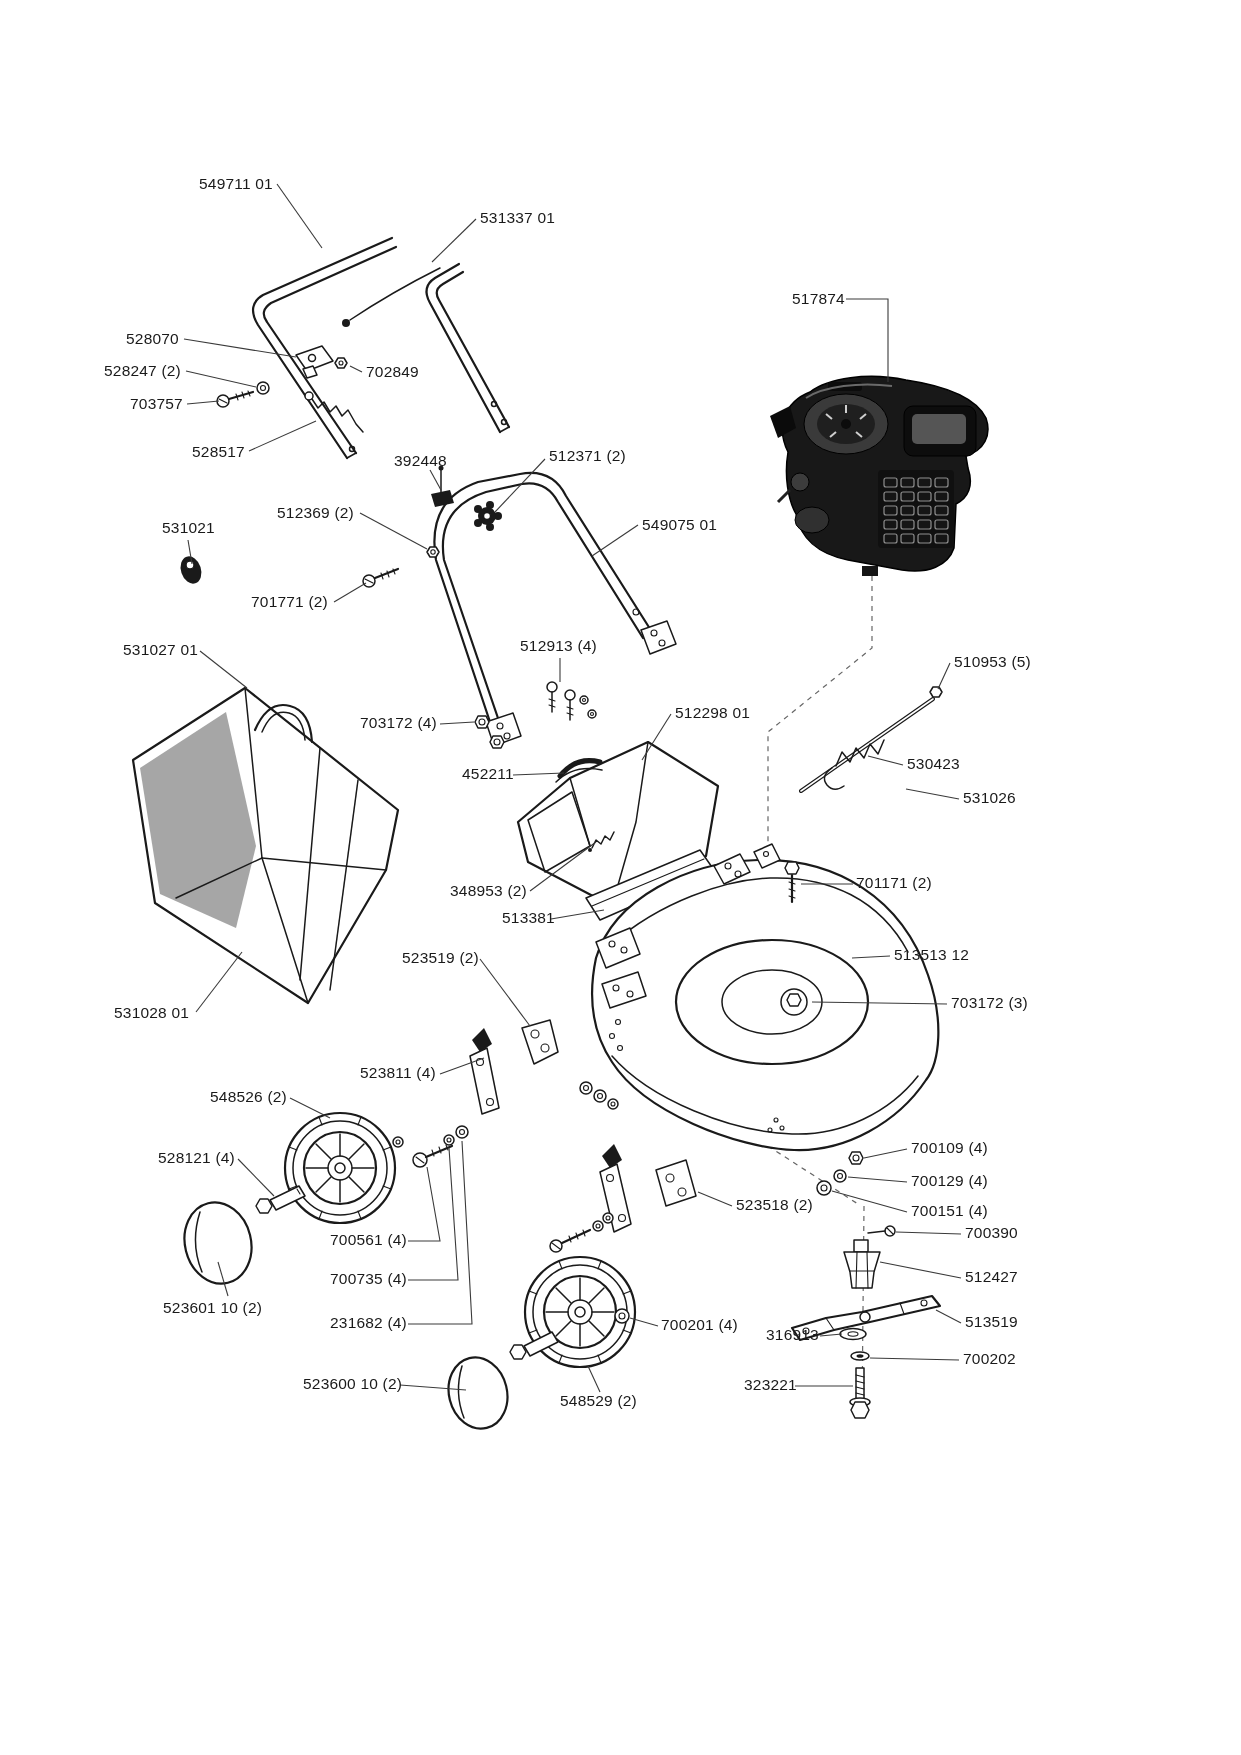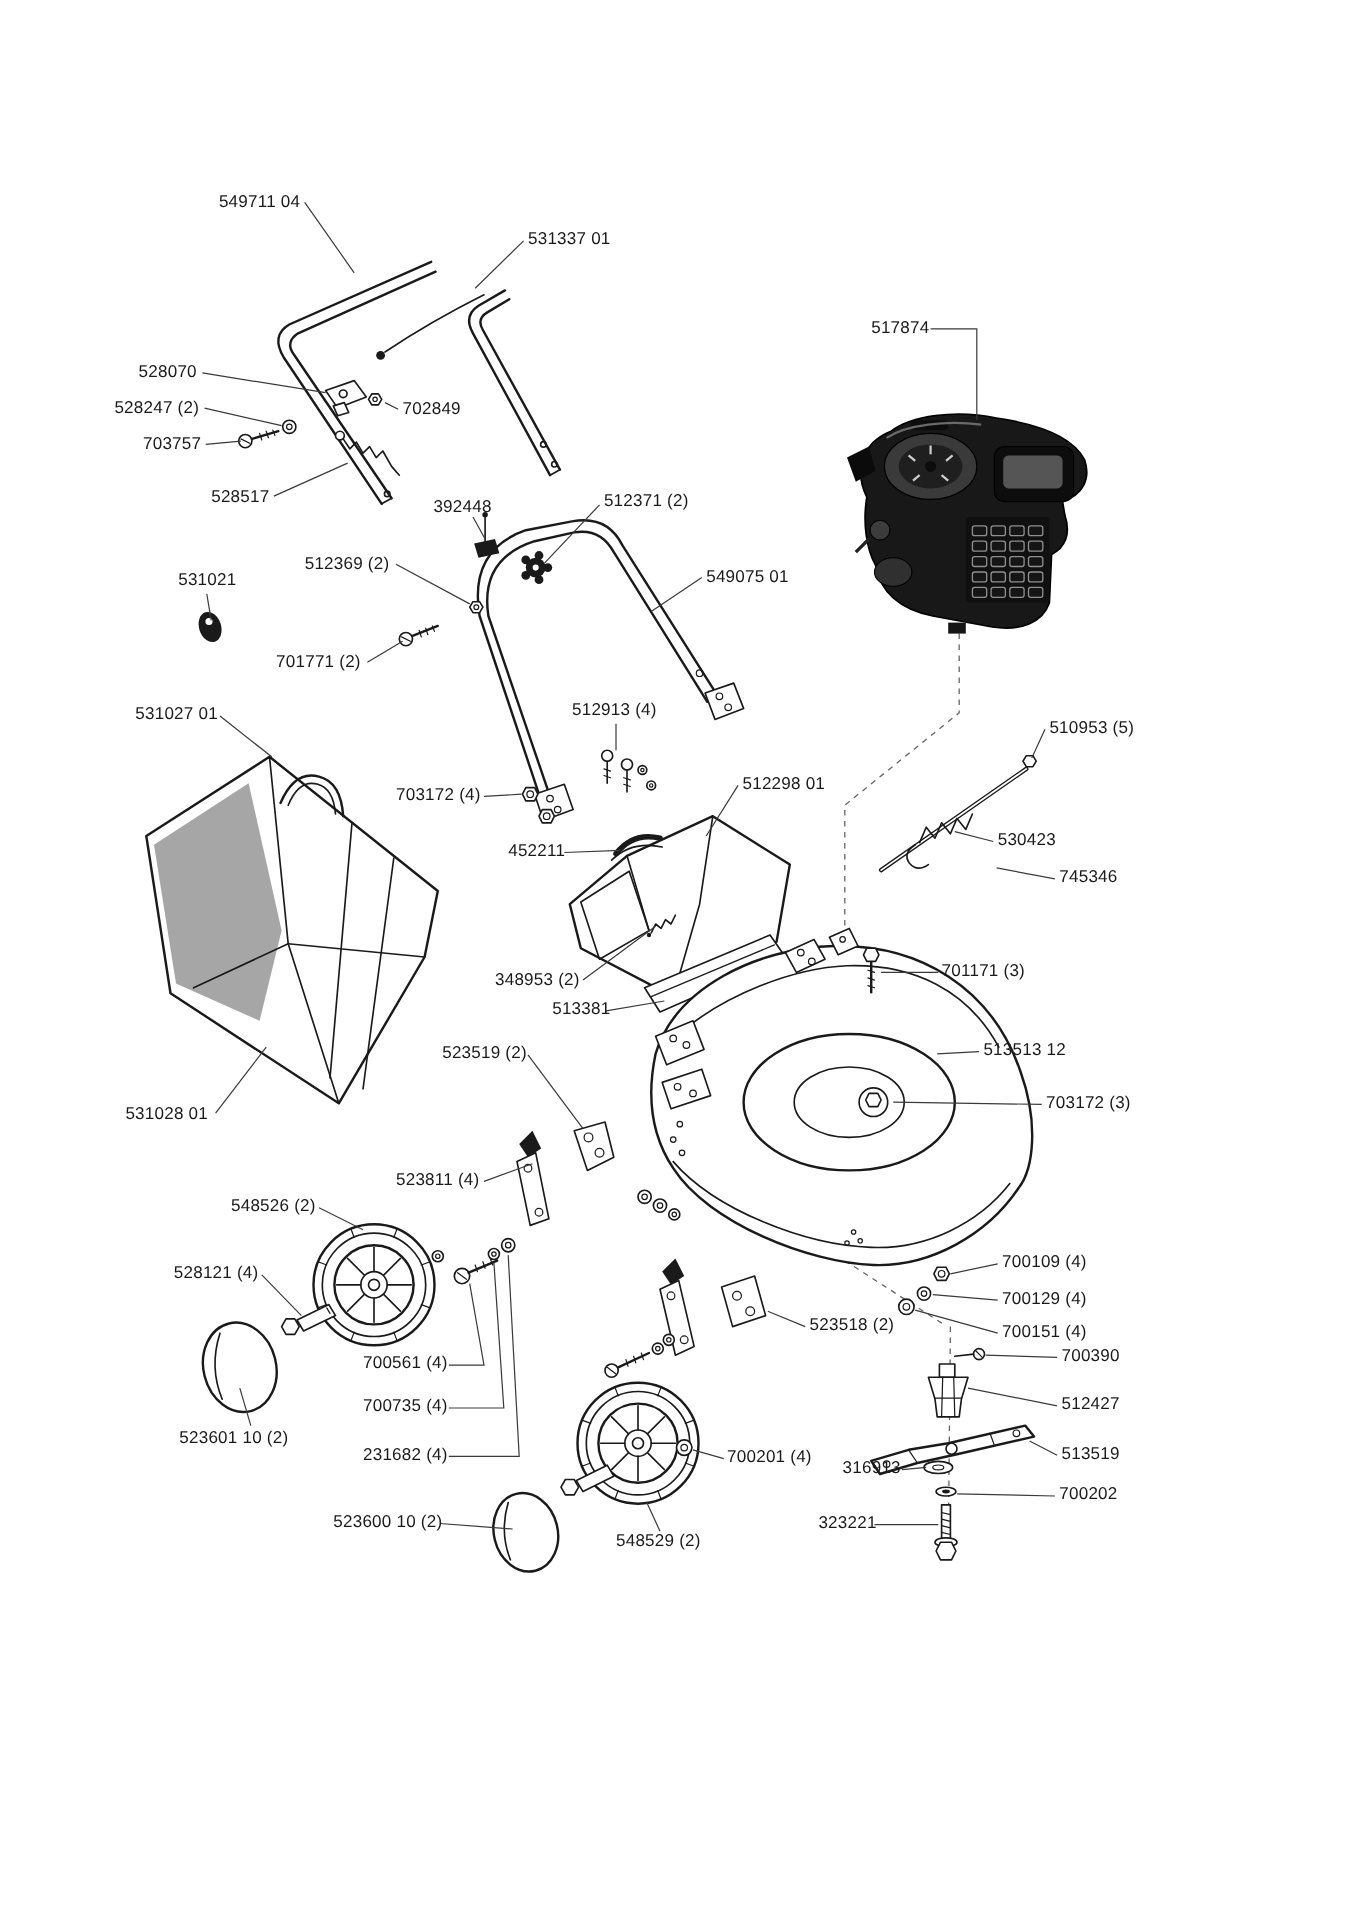--- a/index.html
+++ b/index.html
@@ -418,44 +418,44 @@
     <line x1="658" y1="1326" x2="630" y2="1318"></line>
     <line x1="961" y1="1323" x2="936" y2="1310"></line>
     <line x1="820" y1="1336" x2="842" y2="1334"></line>
     <line x1="959" y1="1360" x2="870" y2="1358"></line>
     <line x1="400" y1="1385" x2="466" y2="1390"></line>
     <line x1="795" y1="1386" x2="853" y2="1386"></line>
     <line x1="600" y1="1392" x2="588" y2="1366"></line>
   </g>
 </svg>
 
-  <div class="lbl" style="left:199px;top:175px">549711 04</div>
+  <div class="lbl" style="left:199px;top:175px">549711 01</div>
   <div class="lbl" style="left:480px;top:209px">531337 01</div>
   <div class="lbl" style="left:792px;top:290px">517874</div>
   <div class="lbl" style="left:126px;top:330px">528070</div>
   <div class="lbl" style="left:104px;top:362px">528247 (2)</div>
   <div class="lbl" style="left:366px;top:363px">702849</div>
   <div class="lbl" style="left:130px;top:395px">703757</div>
   <div class="lbl" style="left:192px;top:443px">528517</div>
   <div class="lbl" style="left:394px;top:452px">392448</div>
   <div class="lbl" style="left:549px;top:447px">512371 (2)</div>
   <div class="lbl" style="left:277px;top:504px">512369 (2)</div>
   <div class="lbl" style="left:642px;top:516px">549075 01</div>
   <div class="lbl" style="left:162px;top:519px">531021</div>
   <div class="lbl" style="left:251px;top:593px">701771 (2)</div>
   <div class="lbl" style="left:123px;top:641px">531027 01</div>
   <div class="lbl" style="left:520px;top:637px">512913 (4)</div>
   <div class="lbl" style="left:954px;top:653px">510953 (5)</div>
   <div class="lbl" style="left:360px;top:714px">703172 (4)</div>
   <div class="lbl" style="left:675px;top:704px">512298 01</div>
   <div class="lbl" style="left:462px;top:765px">452211</div>
   <div class="lbl" style="left:907px;top:755px">530423</div>
-  <div class="lbl" style="left:963px;top:789px">745346</div>
+  <div class="lbl" style="left:963px;top:789px">531026</div>
   <div class="lbl" style="left:450px;top:882px">348953 (2)</div>
-  <div class="lbl" style="left:856px;top:874px">701171 (3)</div>
+  <div class="lbl" style="left:856px;top:874px">701171 (2)</div>
   <div class="lbl" style="left:502px;top:909px">513381</div>
   <div class="lbl" style="left:894px;top:946px">513513 12</div>
   <div class="lbl" style="left:402px;top:949px">523519 (2)</div>
   <div class="lbl" style="left:951px;top:994px">703172 (3)</div>
   <div class="lbl" style="left:114px;top:1004px">531028 01</div>
   <div class="lbl" style="left:360px;top:1064px">523811 (4)</div>
   <div class="lbl" style="left:210px;top:1088px">548526 (2)</div>
   <div class="lbl" style="left:158px;top:1149px">528121 (4)</div>
   <div class="lbl" style="left:911px;top:1139px">700109 (4)</div>
   <div class="lbl" style="left:911px;top:1172px">700129 (4)</div>

